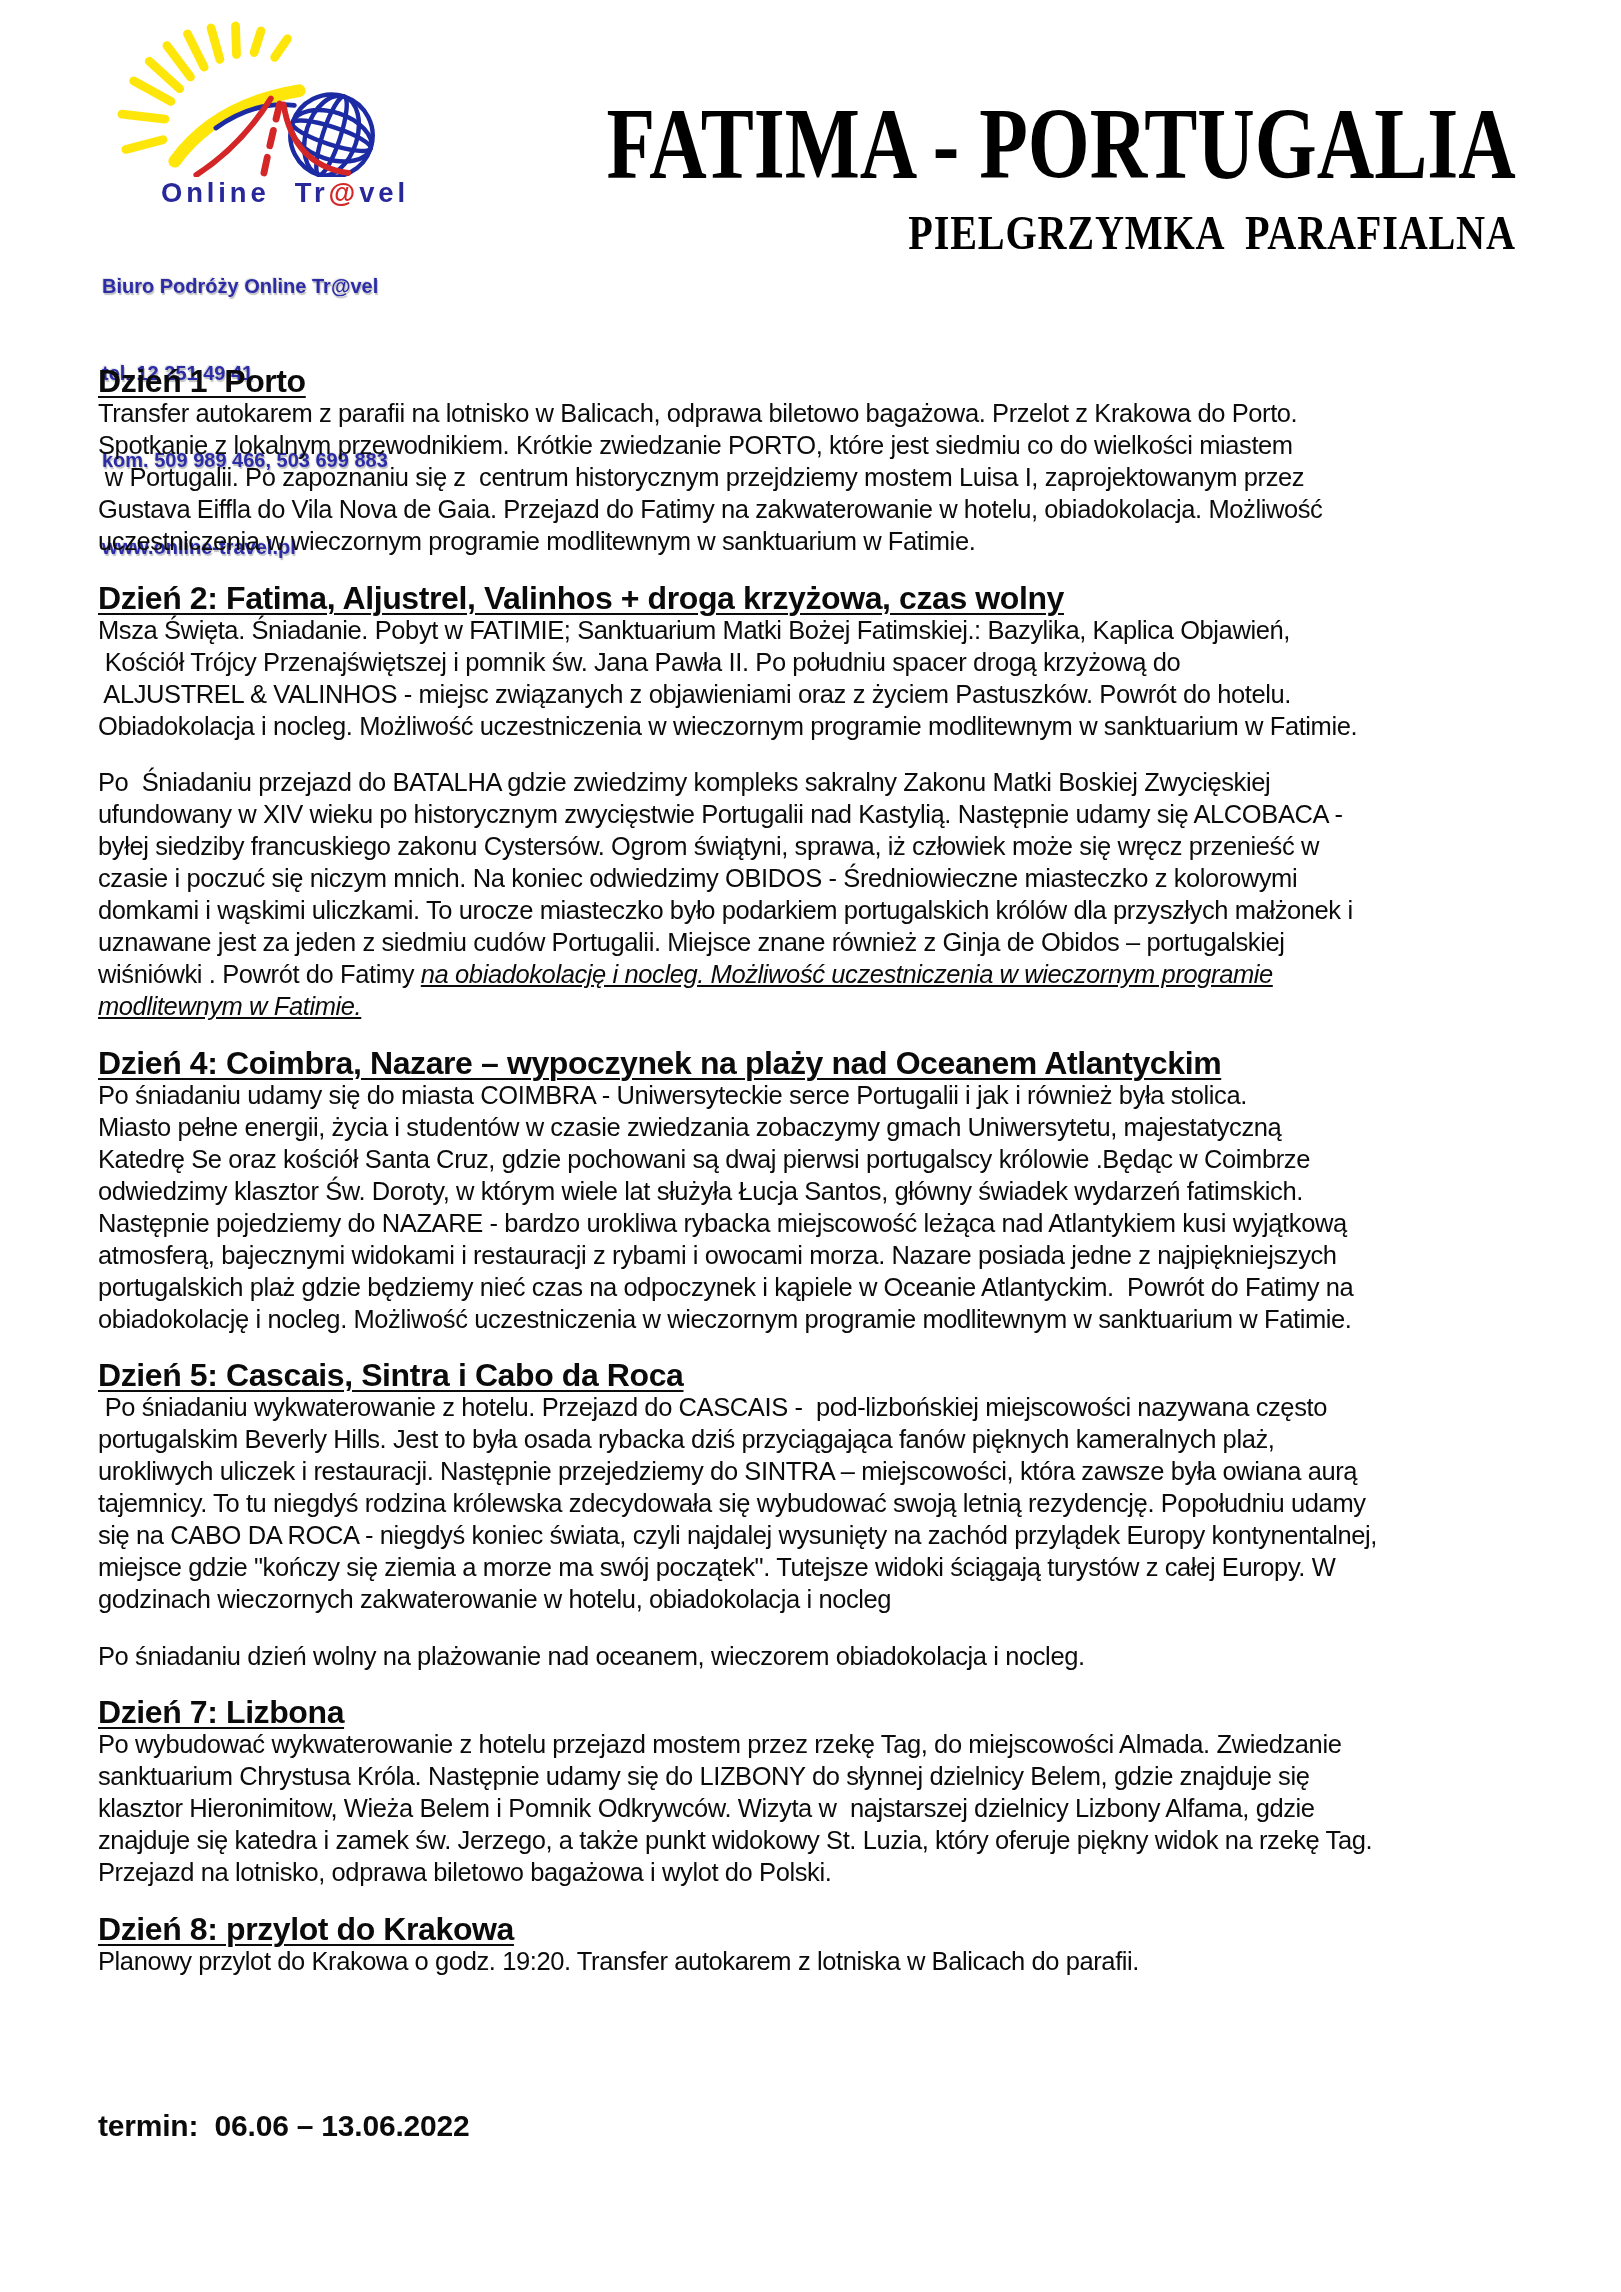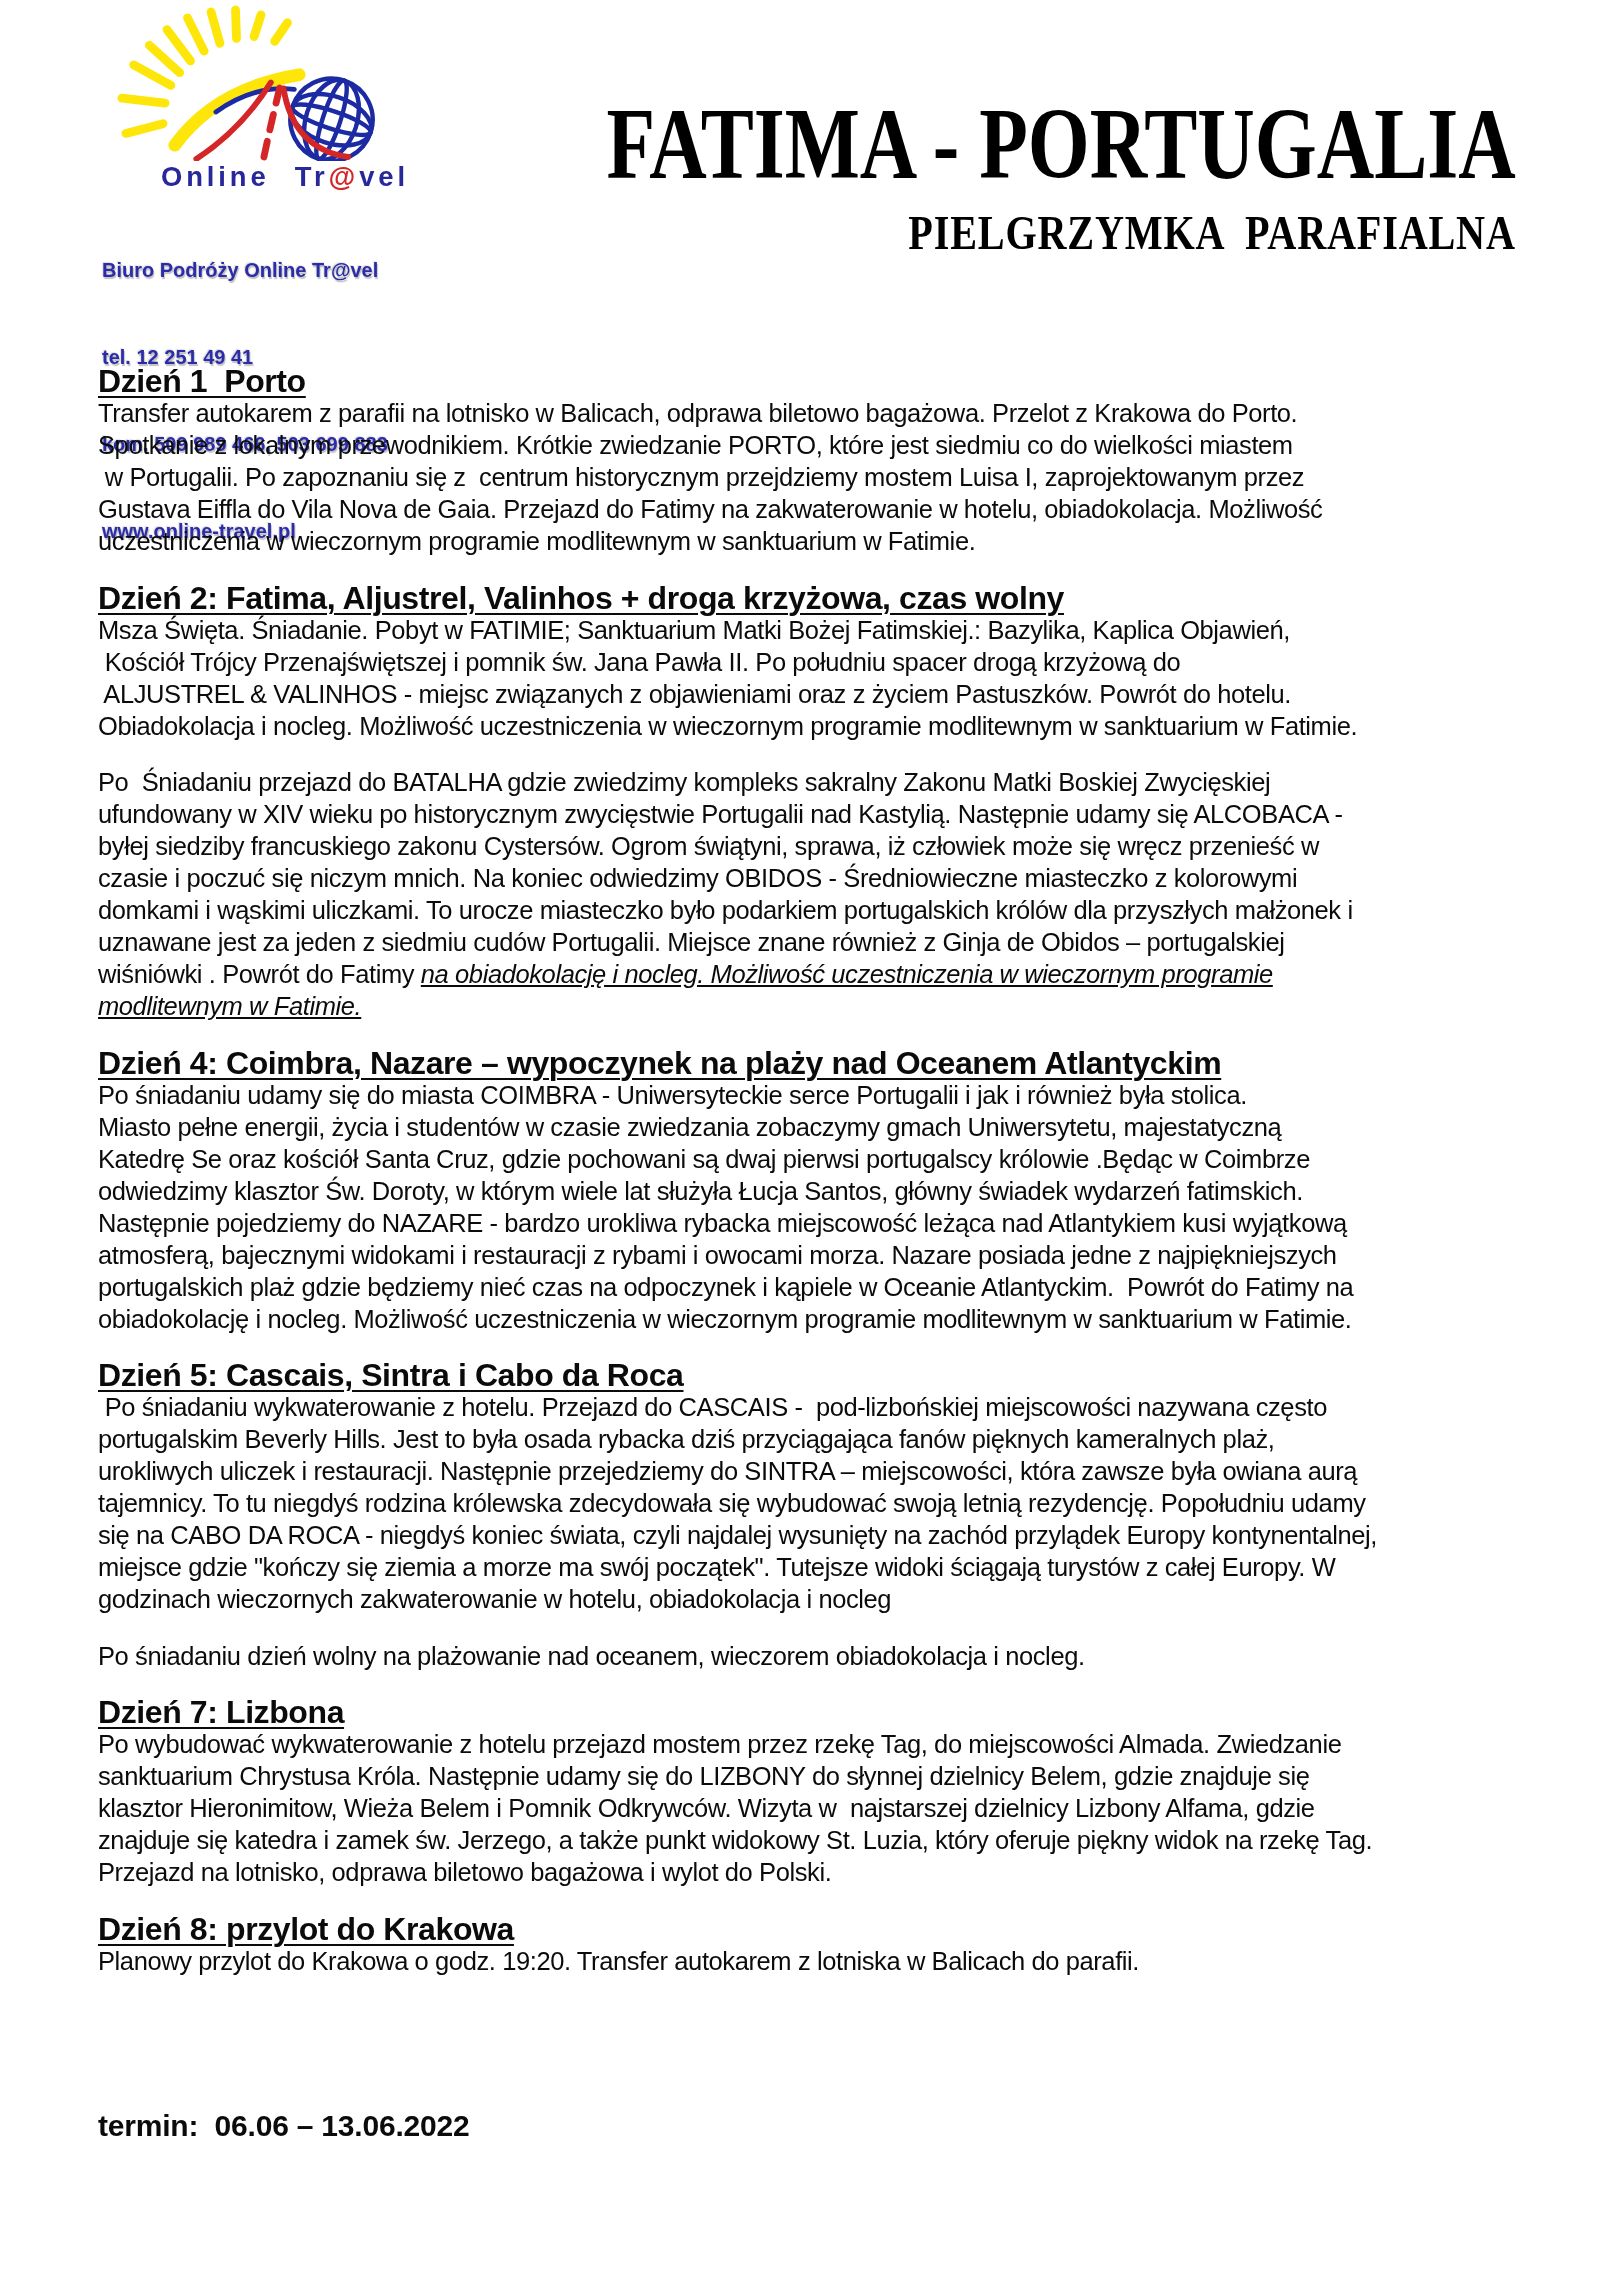--- a/index.html
+++ b/index.html
@@ -14,21 +14,21 @@
     position:relative;
     width:1621px;height:2293px;
     margin:0 auto;
     background:#ffffff;
     overflow:hidden;
     font-family:"Liberation Sans",sans-serif;
     color:var(--text-black);
   }
   
   .header{position:relative;height:365px;}
-  .logo{position:absolute;left:69px;top:4px;width:431px;height:343px;}
+  .logo{position:absolute;left:69px;top:20px;width:431px;height:343px;}
   .logo svg{display:block;}
   .ray{stroke:var(--sun-yellow);stroke-width:9;stroke-linecap:round;}
   .crescent{stroke:var(--sun-yellow);stroke-width:13;fill:none;stroke-linecap:round;}
   .globe{stroke:var(--globe-blue);fill:none;stroke-width:4.5;}
   .swoosh{stroke:var(--globe-blue);fill:none;stroke-width:5;stroke-linecap:round;}
   .road{stroke:var(--accent-red);fill:none;stroke-linecap:round;}
   .brand{
     position:absolute;left:92px;top:157px;
     font-weight:bold;font-size:27.4px;letter-spacing:3.9px;word-spacing:13.7px;
     color:var(--brand-blue);white-space:nowrap;

